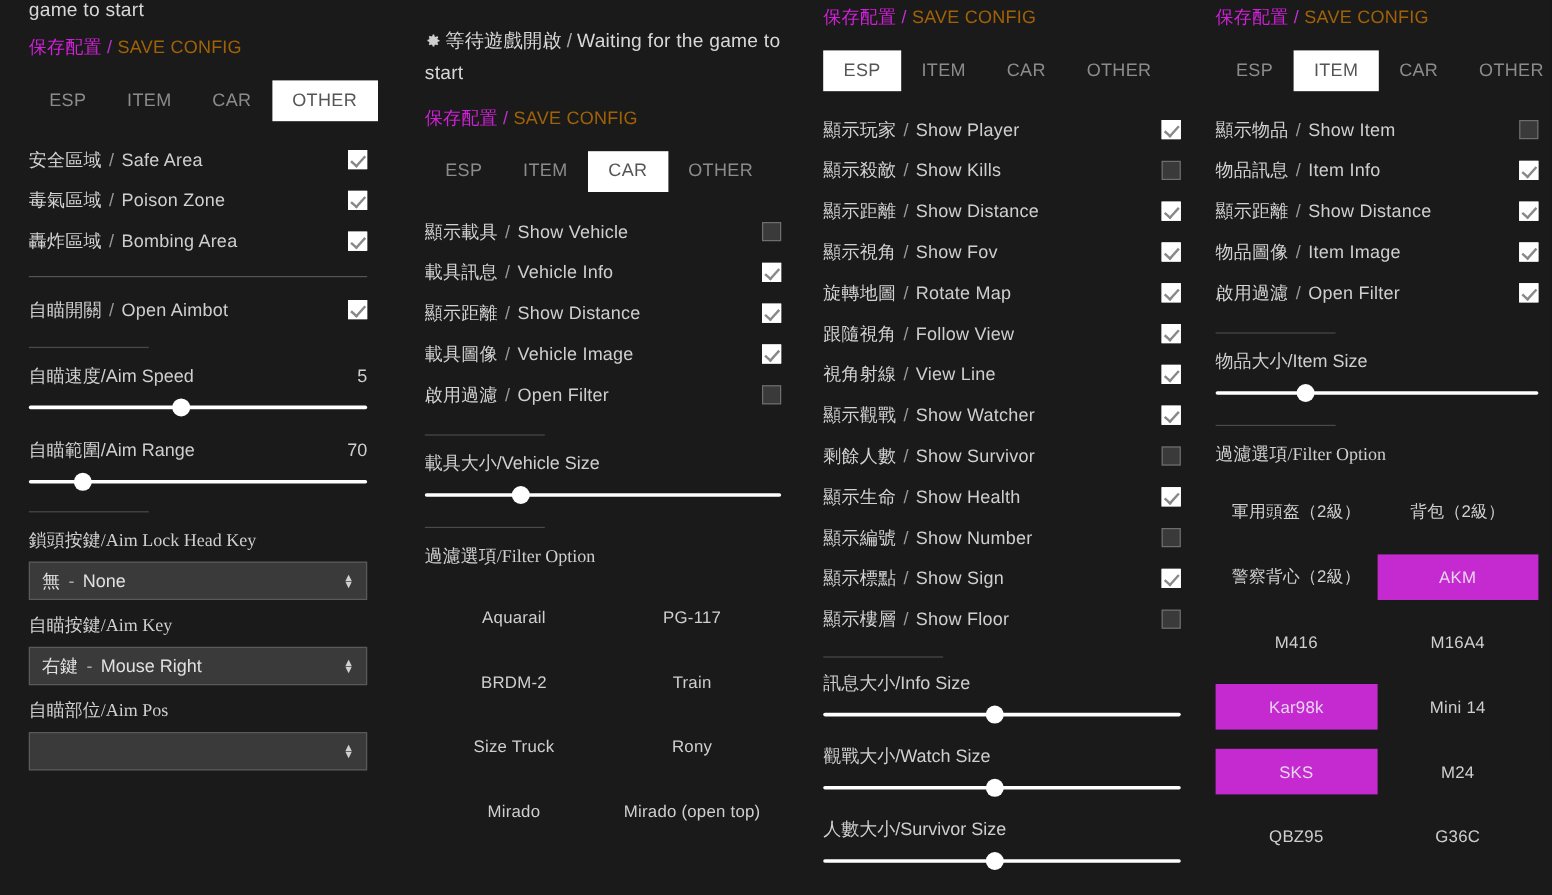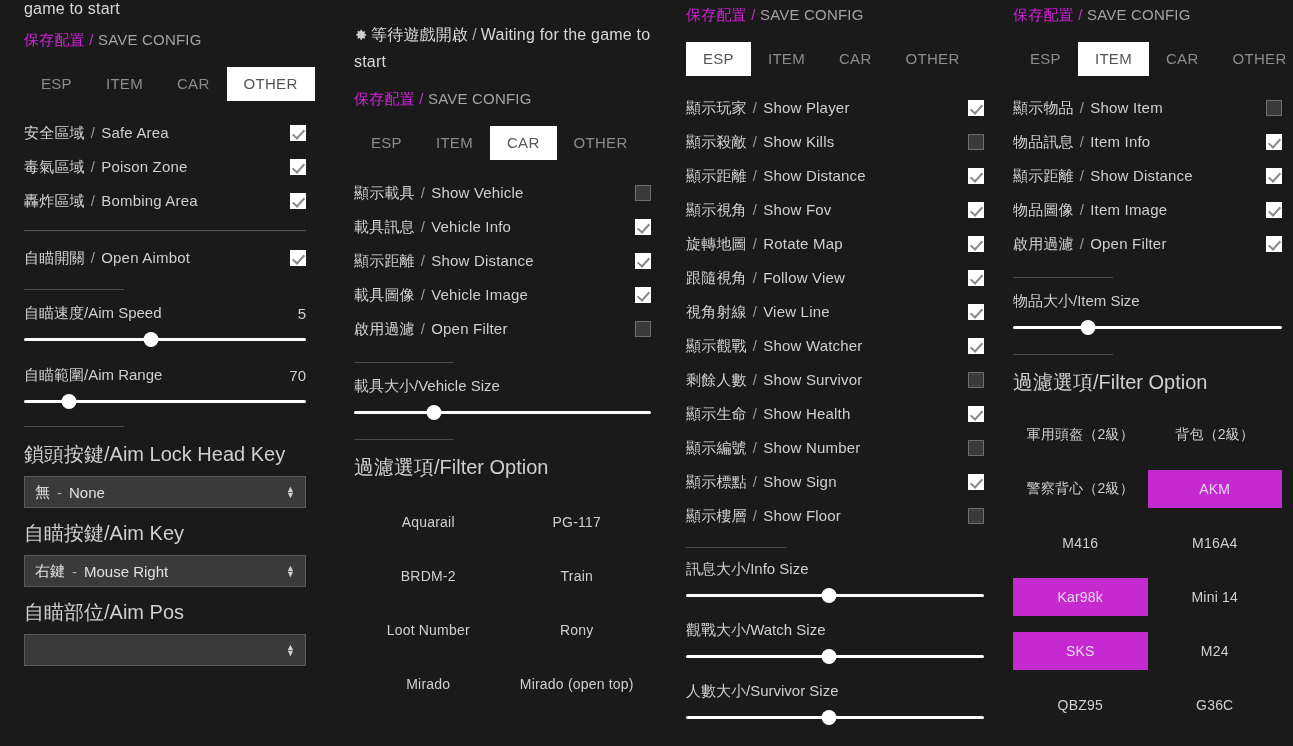--- a/index.html
+++ b/index.html
@@ -40,21 +40,21 @@
   }
   .save-config {
     font-size: 15px;
     line-height: 20px;
     letter-spacing: 0.2px;
     cursor: pointer;
     white-space: nowrap;
   }
   .save-cn { color: #d020d8; }
   .save-sep { color: #c030d0; }
-  .save-en { color: #a3a3a3; }
+  .save-en { color: #a16207; }
 
   
   .tabs {
     display: flex;
     align-items: stretch;
     gap: 0;
   }
   .tab {
     font-size: 15px;
     color: #8c8c8c;
@@ -176,24 +176,25 @@
     right: 10px;
     top: 50%;
     transform: translateY(-50%);
     display: flex;
     flex-direction: column;
     line-height: 6px;
     font-size: 9px;
     color: #d0d0d0;
   }
   .field-label {
-    font-size: 20px;
+    font-size: 15px;
     color: #cfcfcf;
     margin-bottom: 8px;
     margin-top: 0px;
+    font-family: Liberation Serif, serif;
   }
 
   
   .filter-grid {
     display: grid;
     grid-template-columns: 1fr 1fr;
     row-gap: 0px;
     column-gap: 0px;
   }
   .filter-cell {
@@ -419,21 +420,21 @@
         <div class="filter-cell">
             <span class="chip">PG-117</span>
           </div>
         <div class="filter-cell">
             <span class="chip">BRDM-2</span>
           </div>
         <div class="filter-cell">
             <span class="chip">Train</span>
           </div>
         <div class="filter-cell">
-            <span class="chip">Loot Number</span>
+            <span class="chip">Size Truck</span>
           </div>
         <div class="filter-cell">
             <span class="chip">Rony</span>
           </div>
         <div class="filter-cell">
             <span class="chip">Mirado</span>
           </div>
         <div class="filter-cell">
             <span class="chip">Mirado (open top)</span>
           </div>

